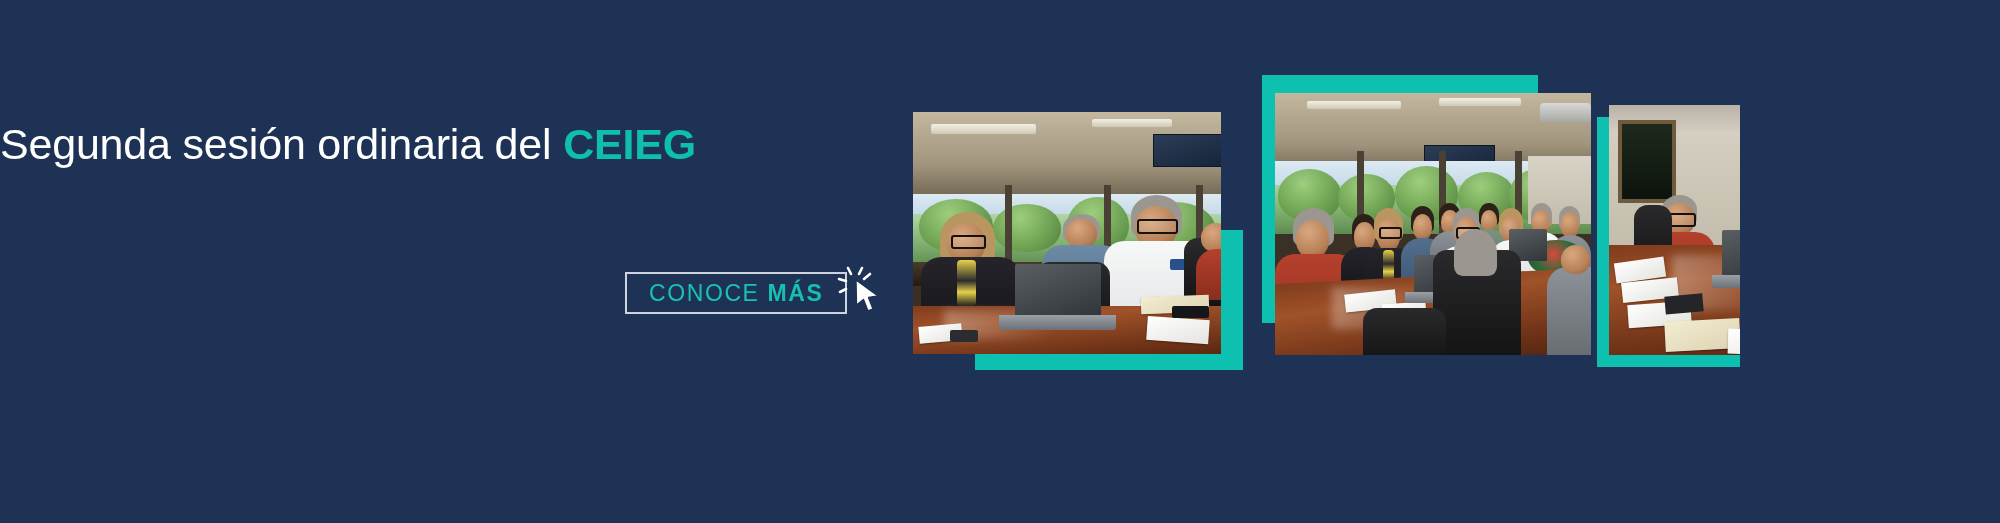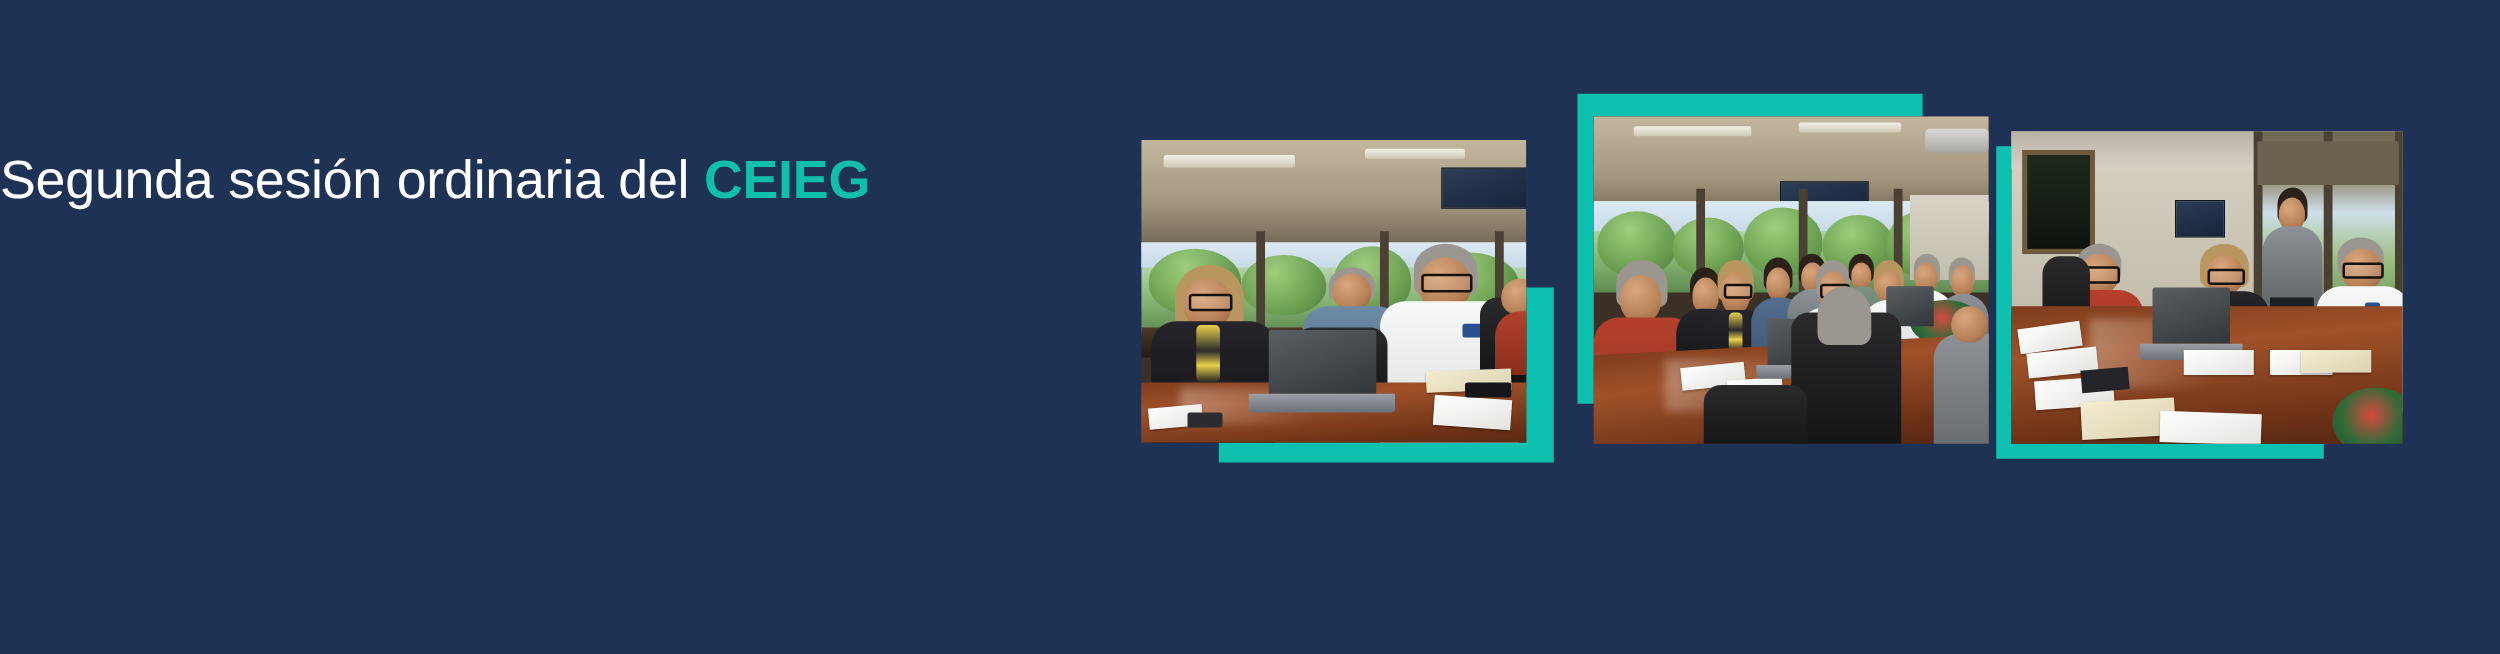--- a/index.html
+++ b/index.html
@@ -9,21 +9,21 @@
   }
   body {
     width: 2000px;
     height: 523px;
     overflow: hidden;
     font-family: "Liberation Sans", sans-serif;
   }
 
   #banner {
     position: relative;
-    width: 2000px;
+    width: 1740px;
     height: 523px;
     background: #1d3254;
     overflow: hidden;
   }
 
   
   #text-block {
     position: absolute;
     left: 0;
     top: 118px;
@@ -226,20 +226,35 @@
 <body>
 
 <div id="banner">
 
   <div id="text-block">
     <div class="headline-line">
       <span class="normal">Segunda sesión ordinaria del </span><span class="accent">CEIEG</span>
     </div>
   </div>
 
+  <div id="cta-wrap">
+    <div id="cta-button">
+      <span id="cta-label"><span>CONOCE </span><span class="strong">MÁS</span></span>
+    </div>
+    <svg id="cursor-icon" viewBox="0 0 52 52">
+      <g stroke="#ffffff" stroke-width="2.6" stroke-linecap="round">
+        <line x1="14" y1="10" x2="11" y2="4"></line>
+        <line x1="22" y1="10" x2="25" y2="4"></line>
+        <line x1="9" y1="17" x2="2" y2="15"></line>
+        <line x1="27" y1="15" x2="33" y2="10"></line>
+        <line x1="9" y1="25" x2="3" y2="28"></line>
+      </g>
+      <path d="M19 16 L41 32 L31.5 33.5 L36 45 L31 47 L26.5 35.5 L19.5 41 Z" fill="#ffffff" stroke="#1d3254" stroke-width="1.4" stroke-linejoin="round"></path>
+    </svg>
+  </div>
 
   <div class="photo-card" style="left:913px; top:112px; width:330px; height:258px;">
     <div class="teal-accent" style="left:62px; top:118px; width:268px; height:140px;"></div>
     <div class="photo" style="left:0px; top:0px; width:308px; height:242px;">
       <div class="photo-inner">
 
         <div class="ceiling-a" style="height:36%;"></div>
         <div class="light-panel" style="left:6%; top:5%; width:34%; height:4%;"></div>
         <div class="light-panel" style="left:58%; top:3%; width:26%; height:3%;"></div>
         <div class="monitor" style="left:78%; top:9%; width:24%; height:13%;"></div>

